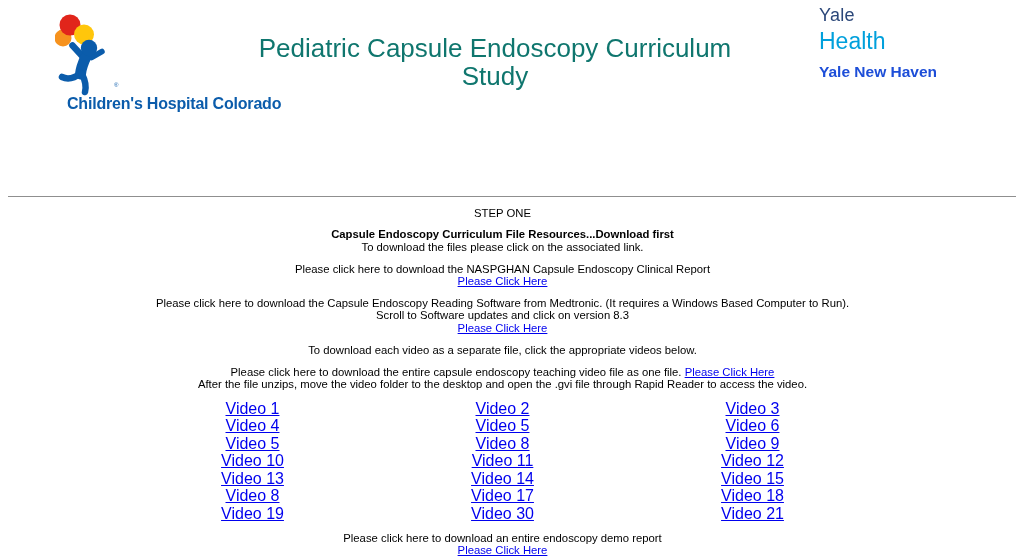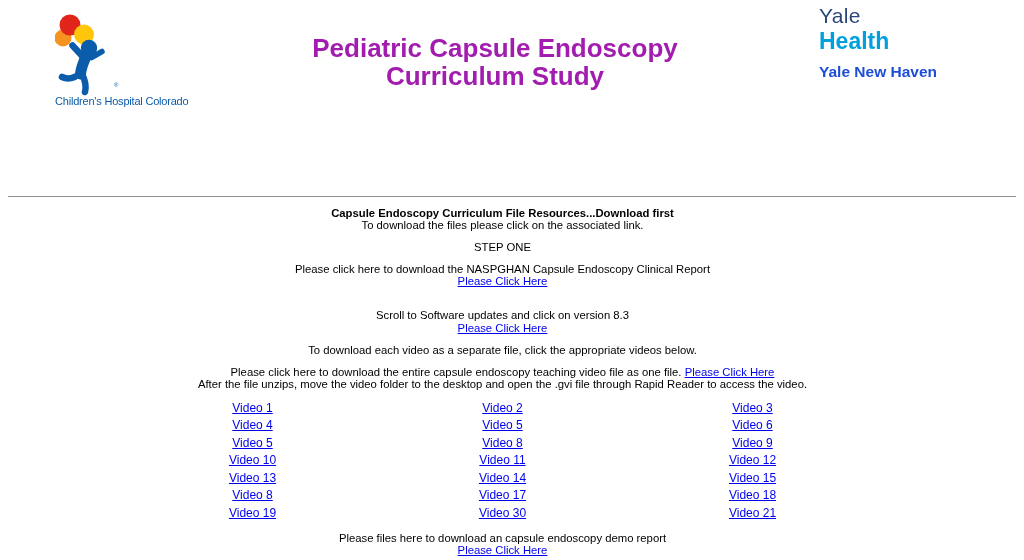--- a/index.html
+++ b/index.html
@@ -5,48 +5,48 @@
   html,body{margin:0;padding:0;background:#fff;}
   body{
     width:1024px;height:560px;overflow:hidden;
     font-family:"Liberation Sans",sans-serif;color:#000;
   }
   .header{position:relative;height:196px;}
   
   .chc-logo{position:absolute;left:55px;top:8px;width:160px;}
   .chc-mark{display:block;}
   .chc-text{
-    position:absolute;left:0;top:87px;white-space:nowrap;
-    font-size:11px;font-weight:normal;letter-spacing:-0.2px;color:#0B5CAB;
+    position:absolute;left:12px;top:87px;white-space:nowrap;
+    font-size:16px;font-weight:bold;letter-spacing:-0.2px;color:#0B5CAB;
   }
   
   .main-title{
     position:absolute;left:245px;top:35px;width:500px;
-    text-align:center;font-size:26px;line-height:27.5px;font-weight:700;color:#a21caf;
+    text-align:center;font-size:26px;line-height:27.5px;font-weight:400;color:#0f766e;
   }
   
   .yale-logo{position:absolute;left:819px;top:4px;}
-  .yale-line{font-size:21px;line-height:23px;color:#2B4779;letter-spacing:0.3px;}
-  .yale-health{font-size:23px;line-height:26px;font-weight:bold;color:#00A0DC;margin-top:1px;}
+  .yale-line{font-size:18px;line-height:23px;color:#2B4779;letter-spacing:0.3px;}
+  .yale-health{font-size:23px;line-height:26px;font-weight:normal;color:#00A0DC;margin-top:1px;}
   .yale-sub{margin-top:9px;}
   .yale-subline{font-size:15.5px;line-height:17.3px;font-weight:bold;color:#1d4ed8;}
   
   .divider{border:none;border-top:1px solid #8f8f8f;height:0;margin:0 8px;}
   
   .content{width:1005px;text-align:center;font-size:11.3px;line-height:12.4px;}
   .content p{margin:9.5px 0;}
   .bold{font-weight:bold;}
   a{color:#0000EE;text-decoration:underline;cursor:pointer;}
   
   .video-grid{
     width:750px;margin:9.5px auto;
     display:grid;grid-template-columns:repeat(3,1fr);
   }
   .video-grid a{
-    font-size:12px;line-height:17.5px;display:block;justify-self:center;
+    font-size:16px;line-height:17.5px;display:block;justify-self:center;
   }
 </style>
 </head>
 <body>
 
 <div class="header">
 
   <div class="chc-logo">
     <svg class="chc-mark" width="75" height="88" viewBox="0 0 75 88" xmlns="http://www.w3.org/2000/svg">
       <circle cx="8" cy="30" r="8.5" fill="#F6921E"></circle>
@@ -72,34 +72,34 @@
       <div class="yale-subline">Yale New Haven</div>
     </div>
   </div>
 
 </div>
 
 <hr class="divider">
 
 <div class="content">
 
+  <p>STEP ONE</p>
+
   <p>
     <span class="bold">Capsule Endoscopy Curriculum File Resources...Download first</span><br>
     <span>To download the files please click on the associated link.</span>
   </p>
-
-  <p>STEP ONE</p>
 
   <p>
     <span>Please click here to download the NASPGHAN Capsule Endoscopy Clinical Report</span><br>
     <a>Please Click Here</a>
   </p>
 
   <p>
-    <br>
+    <span>Please click here to download the Capsule Endoscopy Reading Software from Medtronic. (It requires a Windows Based Computer to Run).</span><br>
     <span>Scroll to Software updates and click on version 8.3</span><br>
     <a>Please Click Here</a>
   </p>
 
   <p>To download each video as a separate file, click the appropriate videos below.</p>
 
   <p>
     <span>Please click here to download the entire capsule endoscopy teaching video file as one file.</span>
     <a>Please Click Here</a><br>
     <span>After the file unzips, move the video folder to the desktop and open the .gvi file through Rapid Reader to access the video.</span>
@@ -123,17 +123,17 @@
     <a>Video 15</a>
     <a>Video 8</a>
     <a>Video 17</a>
     <a>Video 18</a>
     <a>Video 19</a>
     <a>Video 30</a>
     <a>Video 21</a>
   </div>
 
   <p>
-    <span>Please files here to download an capsule endoscopy demo report</span><br>
+    <span>Please click here to download an entire endoscopy demo report</span><br>
     <a>Please Click Here</a>
   </p>
 
 </div>
 
 </body></html>

